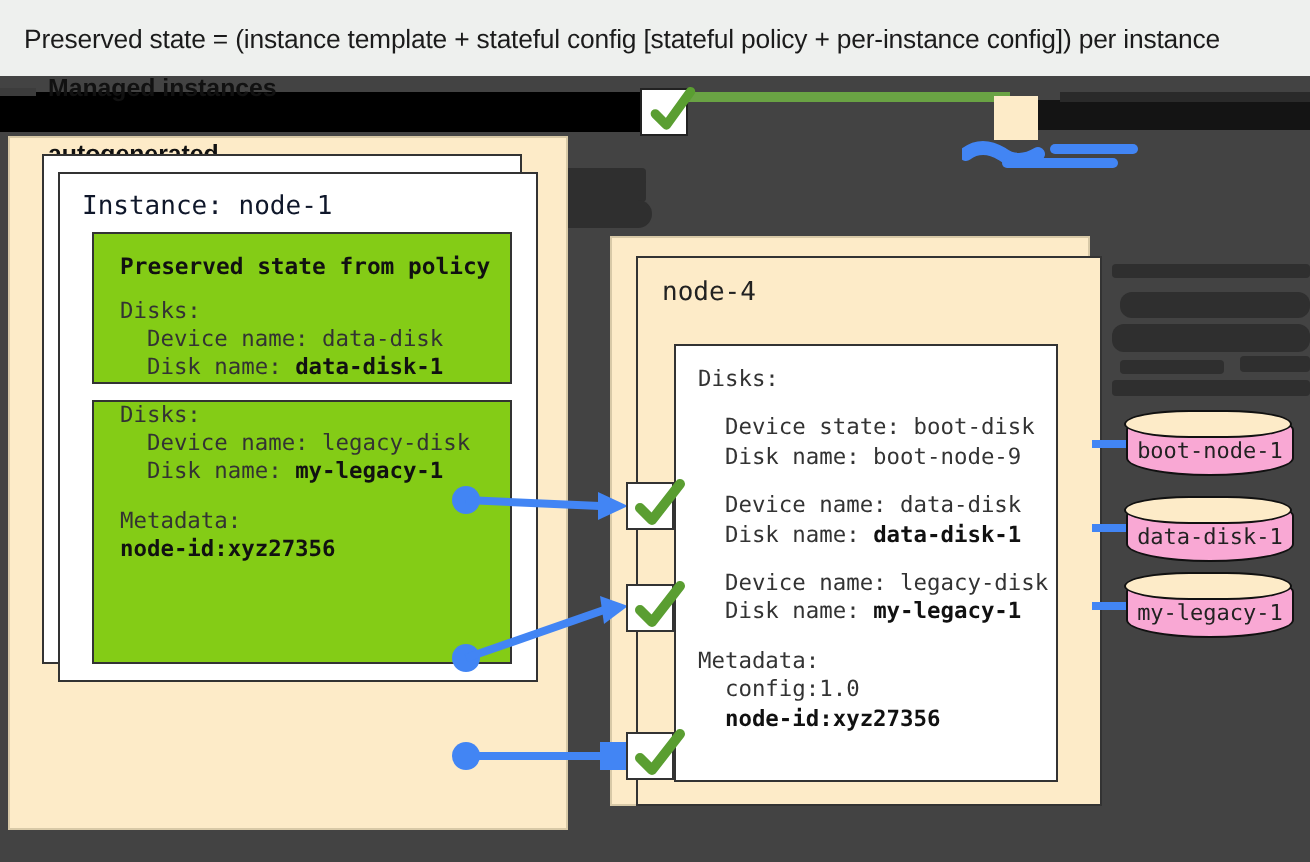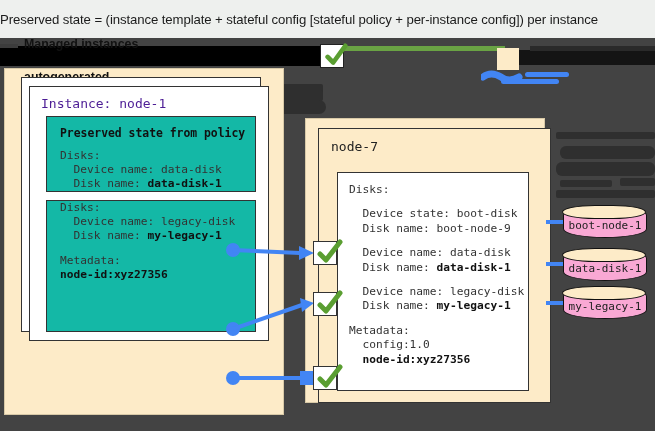--- a/index.html
+++ b/index.html
@@ -9,21 +9,21 @@
     font-family:"Liberation Sans",sans-serif;
     -webkit-font-smoothing:antialiased;
   }
   .stage{position:absolute;left:0;top:0;width:655px;height:431px;}
 
   
   #caption{
     position:absolute;left:0;top:0;width:655px;height:38px;
     background:#eef0ee;
     display:flex;align-items:center;
-    box-sizing:border-box;padding-left:0;
+    box-sizing:border-box;padding-left:12px;
     font-size:13.2px;color:#1b1b1b;letter-spacing:-0.1px;white-space:nowrap;
   }
 
   
   #canvas-dark{
     position:absolute;left:0;top:38px;width:655px;height:393px;
     background:#434343;
   }
 
   
@@ -70,24 +70,24 @@
   #left-card-back{
     position:absolute;left:21px;top:77px;width:240px;height:255px;
     background:#fff;border:1px solid #333;box-sizing:border-box;
   }
   #left-card-front{
     position:absolute;left:29px;top:86px;width:240px;height:255px;
     background:#fff;border:1px solid #333;box-sizing:border-box;
   }
   #inst-label{
     position:absolute;left:41px;top:96px;
-    font-family:"DejaVu Sans Mono",monospace;font-size:13px;color:#4c1d95;
+    font-family:"DejaVu Sans Mono",monospace;font-size:13px;color:#0f172a;
   }
   .subbox{
-    position:absolute;background:#14b8a6;border:1px solid #333;box-sizing:border-box;
+    position:absolute;background:#84cc16;border:1px solid #333;box-sizing:border-box;
     font-family:"DejaVu Sans Mono",monospace;font-size:11.2px;color:#333;
   }
   #sub-policy{left:46px;top:116px;width:210px;height:76px;}
   #sub-configs{left:46px;top:200px;width:210px;height:132px;}
   .subbox .hd{font-weight:bold;color:#111;font-size:11.4px;display:block;margin:9px 0 9px 13px;}
   .subbox .ln{display:block;margin-left:13px;line-height:14.2px;white-space:pre;}
   .subbox .ln b{font-weight:bold;color:#111;}
 
   
   #right-panel{
@@ -208,21 +208,21 @@
     <span class="ln">Disks:</span>
     <span class="ln">  Device name: legacy-disk</span>
     <span class="ln"><span>  Disk name: </span><b>my-legacy-1</b></span>
     <span class="ln" style="height:10px;display:block;"></span>
     <span class="ln">Metadata:</span>
     <span class="ln"><b>node-id:xyz27356</b></span>
   </div>
 
   <div id="right-panel"></div>
   <div id="right-inner"></div>
-  <div id="node-label">node-7</div>
+  <div id="node-label">node-4</div>
 
   <div id="right-white">
     <div class="gap"></div>
     <span class="ln">Disks:</span>
     <div class="gap"></div>
 
     <span class="ln">  Device state: boot-disk</span>
     <span class="ln">  Disk name: boot-node-9</span>
     <div class="gap"></div>
 

